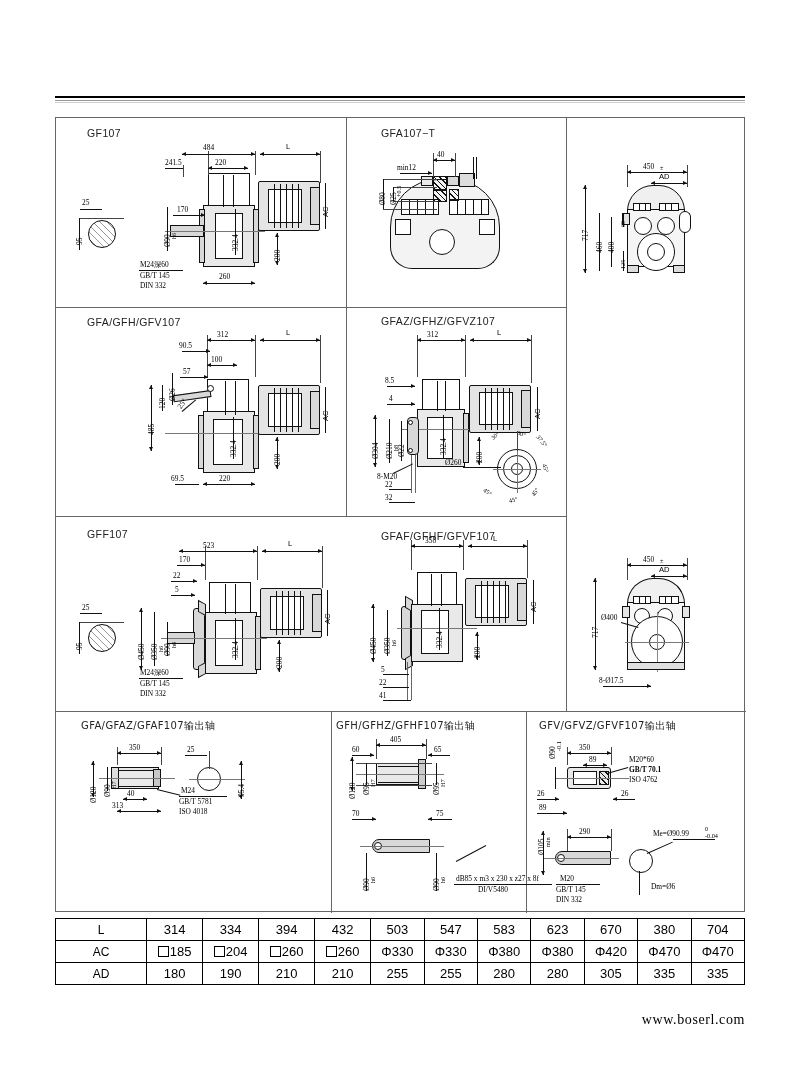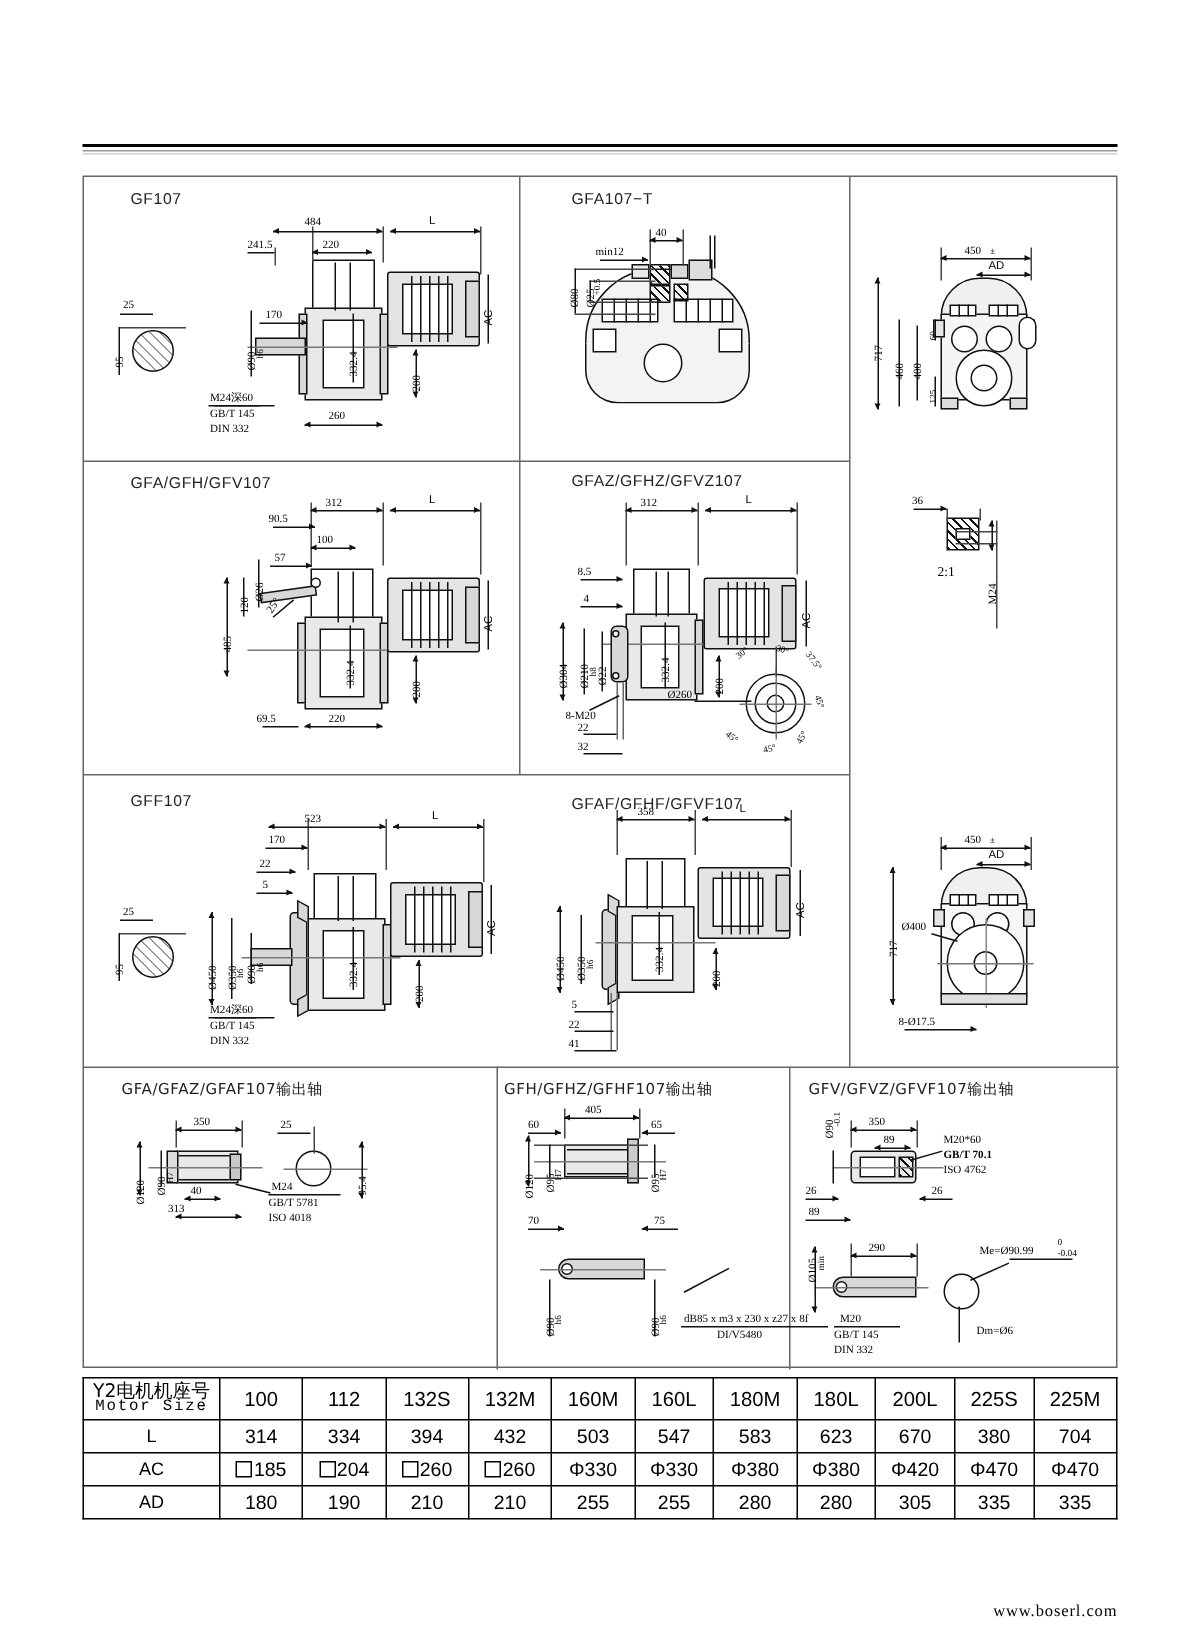--- a/index.html
+++ b/index.html
@@ -66,21 +66,21 @@
 
   
   table.sizes{position:absolute;left:55px;top:918px;border-collapse:collapse;width:690px;}
   table.sizes td{border:1px solid #000;text-align:center;font-size:13px;font-family:"Liberation Sans",sans-serif;padding:1px 0;height:19px;}
   table.sizes td.rh{width:90px;font-size:12px;}
   table.sizes td.hdr{font-size:13.5px;}
   .cnhdr{font-family:"DejaVu Sans",sans-serif;font-size:12.5px;line-height:1.05;display:block;}
   .enhdr{font-family:"Liberation Mono",monospace;font-size:10.5px;letter-spacing:1.2px;line-height:1.1;display:block;}
   .sq{display:inline-block;width:9px;height:9px;border:1.3px solid #000;vertical-align:-1px;margin-right:1px;}
 
-  .footer{position:absolute;right:55px;top:1068px;font-family:"Liberation Serif",serif;font-size:11px;letter-spacing:.6px;}
+  .footer{position:absolute;right:55px;top:1012px;font-family:"Liberation Serif",serif;font-size:14px;letter-spacing:.6px;}
 </style>
 </head>
 <body>
 
 <div class="page">
 
   <div class="top-rule"></div>
   <div class="top-rule2"></div>
   <div class="top-rule3"></div>
 
@@ -432,37 +432,20 @@
     <div class="dim" style="left:100px;top:152px;">Ø260</div>
     <div class="dim sm" style="left:146px;top:126px;transform:rotate(-38deg);">30°</div>
     <div class="dim sm" style="left:172px;top:124px;transform:rotate(18deg);">30°</div>
     <div class="dim sm" style="left:190px;top:131px;transform:rotate(52deg);">37.5°</div>
     <div class="dim sm" style="left:196px;top:158px;transform:rotate(72deg);">45°</div>
     <div class="dim sm" style="left:186px;top:182px;transform:rotate(-60deg);">45°</div>
     <div class="dim sm" style="left:164px;top:190px;transform:rotate(-14deg);">45°</div>
     <div class="dim sm" style="left:138px;top:182px;transform:rotate(38deg);">45°</div>
   </div>
 
-  <div class="panel" style="left:565px;top:307px;width:180px;height:209px;">
-    <div class="hatch" style="left:66px;top:38px;width:22px;height:22px;"></div>
-    <div class="bx" style="left:72px;top:45px;width:10px;height:8px;background:#fff;"></div>
-    <div class="exth" style="left:72px;top:47px;width:28px;"></div>
-    <div class="exth" style="left:72px;top:55px;width:28px;"></div>
-    <div class="dl" style="left:44px;top:32px;width:22px;"></div>
-    <div class="ar r" style="left:62px;top:30px;"></div>
-    <div class="dim" style="left:43px;top:23px;">36</div>
-    <div class="ext" style="left:66px;top:32px;height:8px;"></div>
-    <div class="ext" style="left:88px;top:32px;height:8px;"></div>
-    <div class="dv" style="left:96px;top:40px;height:20px;"></div>
-    <div class="arv u" style="left:94px;top:40px;"></div>
-      <div class="arv d" style="left:94px;top:56px;"></div>
-    <div class="dim v" style="left:93px;top:96px;">M24</div>
-    <div class="dv" style="left:99px;top:40px;height:72px;background:#444;"></div>
-    <div class="dim" style="left:60px;top:70px;font-size:9px;">2:1</div>
-  </div>
 
   <div class="panel" style="left:55px;top:516px;width:290px;height:195px;">
     <div class="ptitle" style="left:32px;top:12px;">GFF107</div>
 
     <div class="circ" style="left:33px;top:108px;width:28px;height:28px;background:repeating-linear-gradient(45deg,#999 0 1px,transparent 1px 5px);"></div>
     <div class="exth" style="left:25px;top:106px;width:44px;"></div>
     <div class="dl" style="left:25px;top:97px;width:22px;"></div>
     <div class="dim" style="left:27px;top:88px;">25</div>
     <div class="dv" style="left:24px;top:106px;height:32px;"></div>
     <div class="dim v" style="left:21px;top:134px;">95</div>
@@ -817,37 +800,20 @@
     <div class="exth" style="left:148px;top:128px;width:42px;background:#111;"></div>
     <div class="dim" style="left:128px;top:119px;">Me=Ø90.99</div>
     <div class="dim sm" style="left:180px;top:115px;">0</div>
     <div class="dim sm" style="left:180px;top:122px;">-0.04</div>
     <div class="dv" style="left:114px;top:160px;height:24px;"></div>
     <div class="dim" style="left:126px;top:172px;">Dm=Ø6</div>
   </div>
 
   <table class="sizes">
     <tbody>
-      <tr>
-        <td class="rh">
-          <span class="cnhdr">Y2电机机座号</span>
-          <span class="enhdr">Motor Size</span>
-        </td>
-        <td class="hdr">100</td>
-        <td class="hdr">112</td>
-        <td class="hdr">132S</td>
-        <td class="hdr">132M</td>
-        <td class="hdr">160M</td>
-        <td class="hdr">160L</td>
-        <td class="hdr">180M</td>
-        <td class="hdr">180L</td>
-        <td class="hdr">200L</td>
-        <td class="hdr">225S</td>
-        <td class="hdr">225M</td>
-      </tr>
       <tr>
         <td class="rh">L</td>
         <td>314</td>
         <td>334</td>
         <td>394</td>
         <td>432</td>
         <td>503</td>
         <td>547</td>
         <td>583</td>
         <td>623</td>

